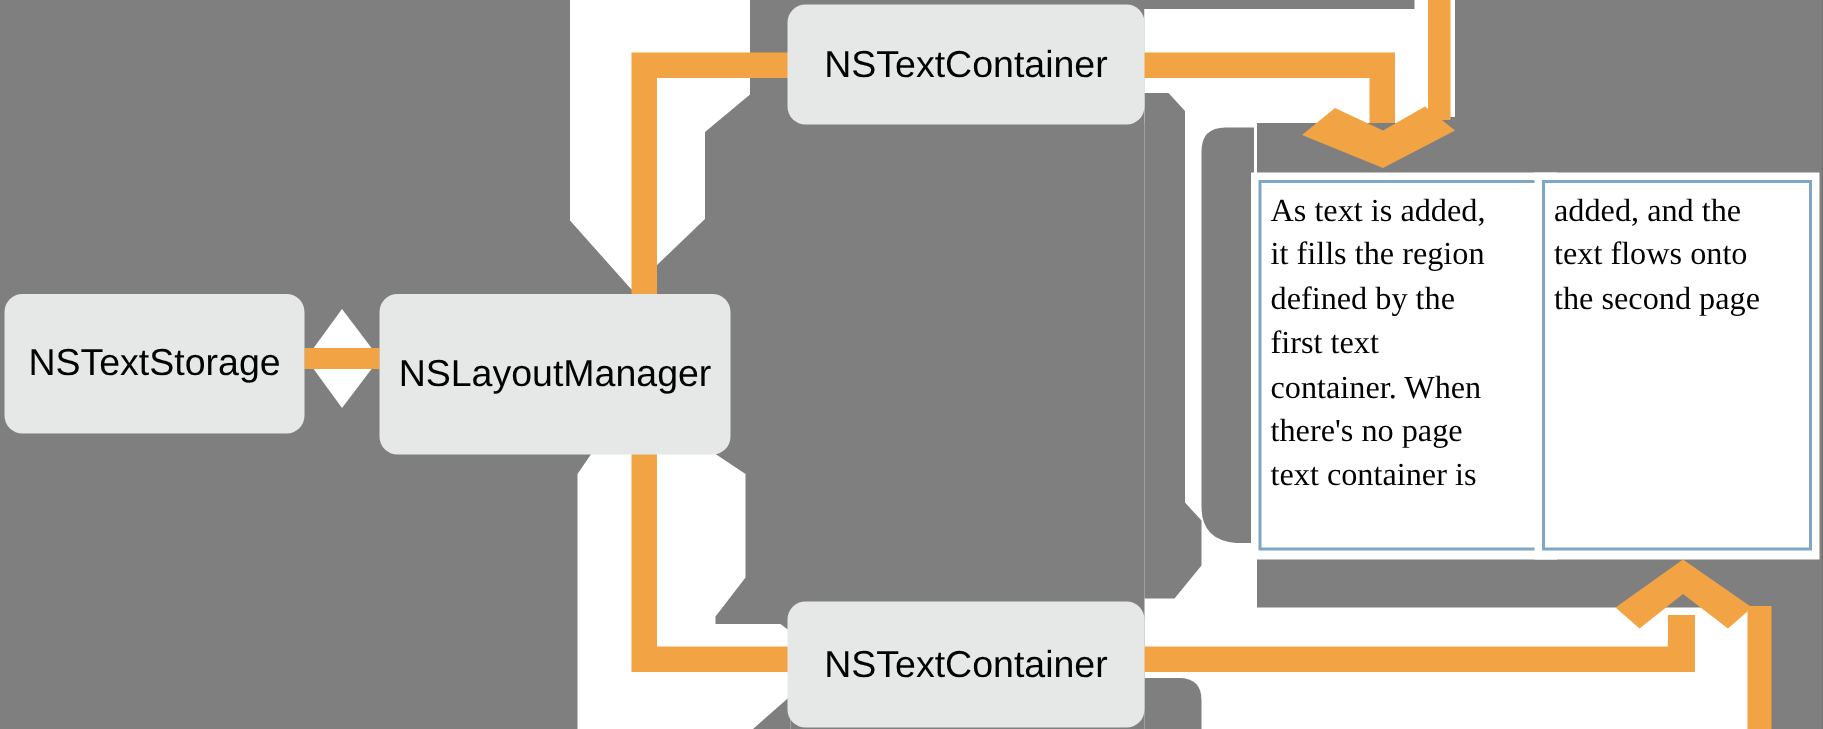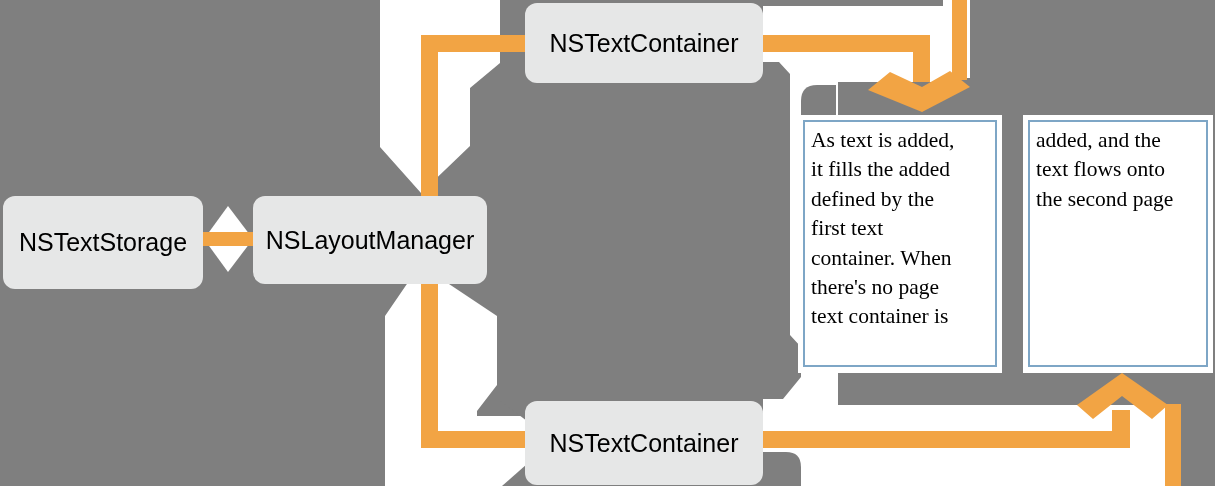--- a/index.html
+++ b/index.html
@@ -61,35 +61,35 @@
     <path class="o" d="M868,90 L890,72 L922,87 L950,71 L970,87 L922,112 Z"></path>
     <path class="o" d="M421,278 L438,278 L438,431 L529,431 L529,448 L421,448 Z"></path>
     <path class="o" d="M761,431 L1112,431 L1112,410 L1130,410 L1130,448 L761,448 Z"></path>
     <path class="o" d="M1077,405 L1122,373 L1168,405 L1152,419 L1122,396 L1093,419 Z"></path>
     <rect class="o" x="1165" y="404" width="16" height="82"></rect>
   </svg>
 
   <div class="node" style="left:3px;top:196px;width:200px;height:93px;">
     <span>NSTextStorage</span>
   </div>
-  <div class="node" style="left:253px;top:196px;width:234px;height:88px;">
+  <div class="node" style="left:253px;top:196px;width:234px;height:107px;">
     <span>NSLayoutManager</span>
   </div>
   <div class="node" style="left:525px;top:3px;width:238px;height:80px;">
     <span>NSTextContainer</span>
   </div>
   <div class="node" style="left:525px;top:401px;width:238px;height:84px;">
     <span>NSTextContainer</span>
   </div>
 
-  <div class="page" style="left:798px;top:115px;width:204px;height:258px;">
+  <div class="page" style="left:834px;top:115px;width:204px;height:258px;">
     <div class="page-inner">
       <div>
           <div class="page-line">As text is added,</div>
-          <div class="page-line">it fills the added</div>
+          <div class="page-line">it fills the region</div>
           <div class="page-line">defined by the</div>
           <div class="page-line">first text</div>
           <div class="page-line">container. When</div>
           <div class="page-line">there's no page</div>
           <div class="page-line">text container is</div>
         </div>
     </div>
   </div>
 
   <div class="page" style="left:1023px;top:115px;width:190px;height:258px;">

